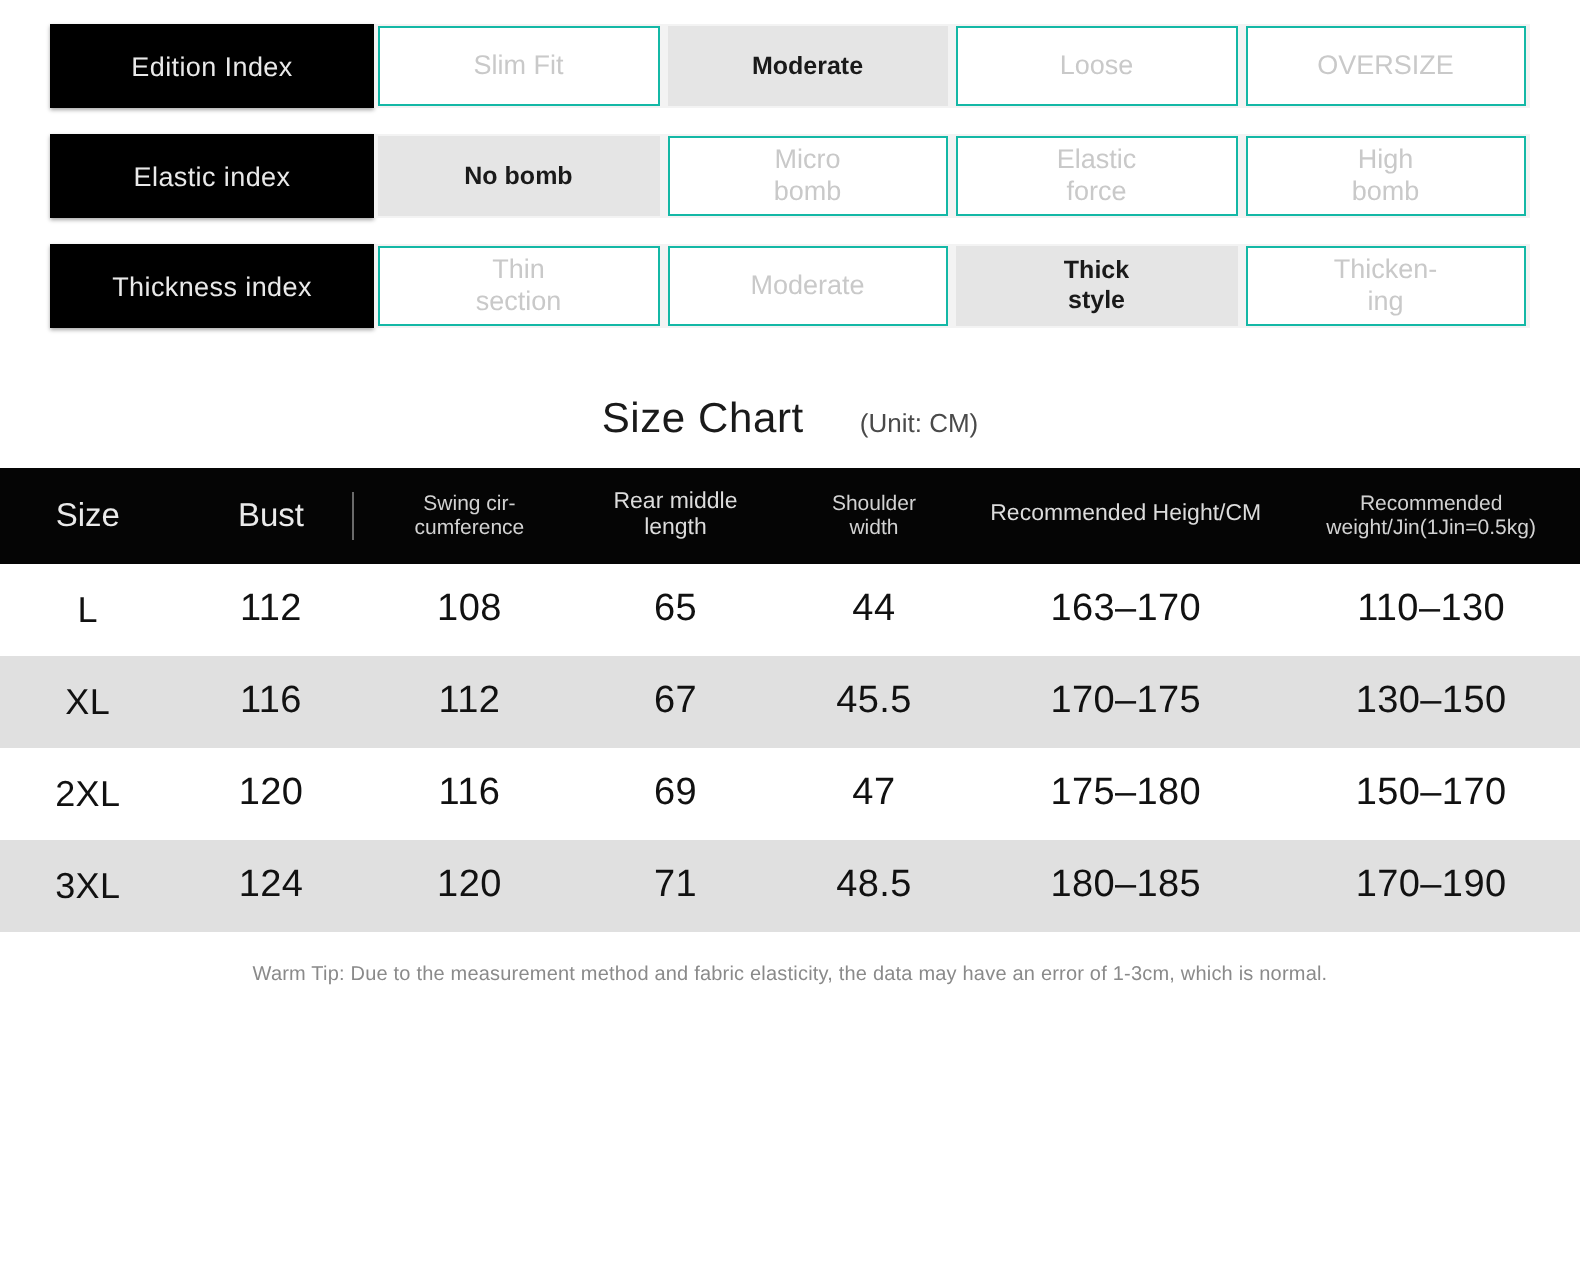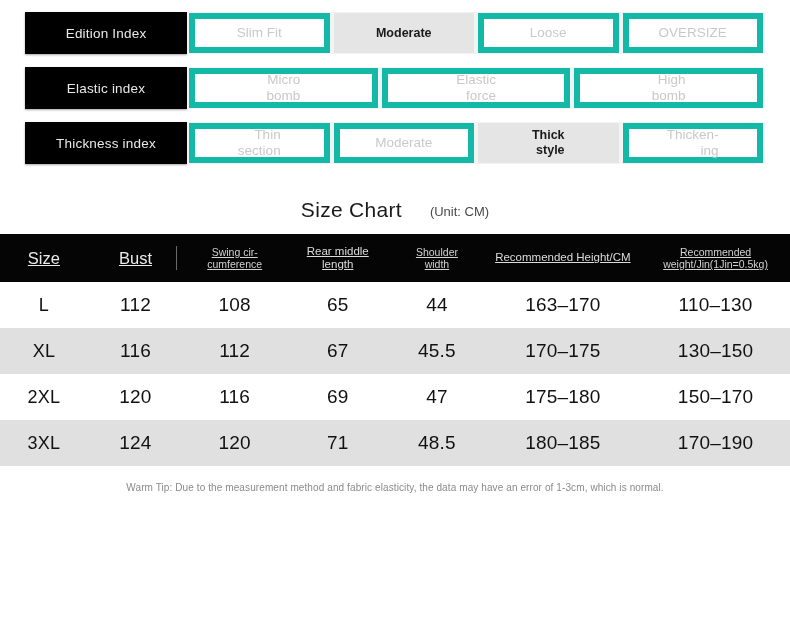--- a/index.html
+++ b/index.html
@@ -40,26 +40,26 @@
     box-shadow: 0 1px 2px rgba(0,0,0,.35);
   }
   .index-cells {
     display: flex;
     flex: 1 1 auto;
     background: #f3f3f3;
   }
   .index-cell {
     flex: 1 1 0;
     background: #ffffff;
-    border: 6px solid #14b8a6;
+    border: 1px solid #14b8a6;
     margin: 1px 2px;
     display: flex;
     align-items: center;
     justify-content: center;
-    text-align: right;
+    text-align: center;
     color: #c9c9c9;
     font-size: 13.5px;
     line-height: 1.18;
     box-sizing: border-box;
     white-space: pre-line;
   }
   .index-cell.active {
     background: #e5e5e5;
     border-color: #e5e5e5;
     color: #1a1a1a;
@@ -96,21 +96,20 @@
   }
   #size-table thead th {
     background: #050505;
     color: #d8d8d8;
     height: 48px;
     font-weight: 400;
     vertical-align: middle;
     padding: 0 2px;
     line-height: 1.15;
     white-space: pre-line;
-    text-decoration: underline;
   }
   #size-table thead th.big {
     font-size: 16.5px;
     color: #eaeaea;
   }
   #size-table thead th.small {
     font-size: 10.5px;
     color: #d2d2d2;
   }
   #size-table thead th.med {
@@ -159,20 +158,21 @@
       <div class="index-cells">
         <div class="index-cell">Slim Fit</div>
         <div class="index-cell active">Moderate</div>
         <div class="index-cell">Loose</div>
         <div class="index-cell">OVERSIZE</div>
       </div>
     </div>
     <div class="index-row">
       <div class="index-label">Elastic index</div>
       <div class="index-cells">
+        <div class="index-cell active">No bomb</div>
         <div class="index-cell">Micro
 bomb</div>
         <div class="index-cell">Elastic
 force</div>
         <div class="index-cell">High
 bomb</div>
       </div>
     </div>
     <div class="index-row">
       <div class="index-label">Thickness index</div>

